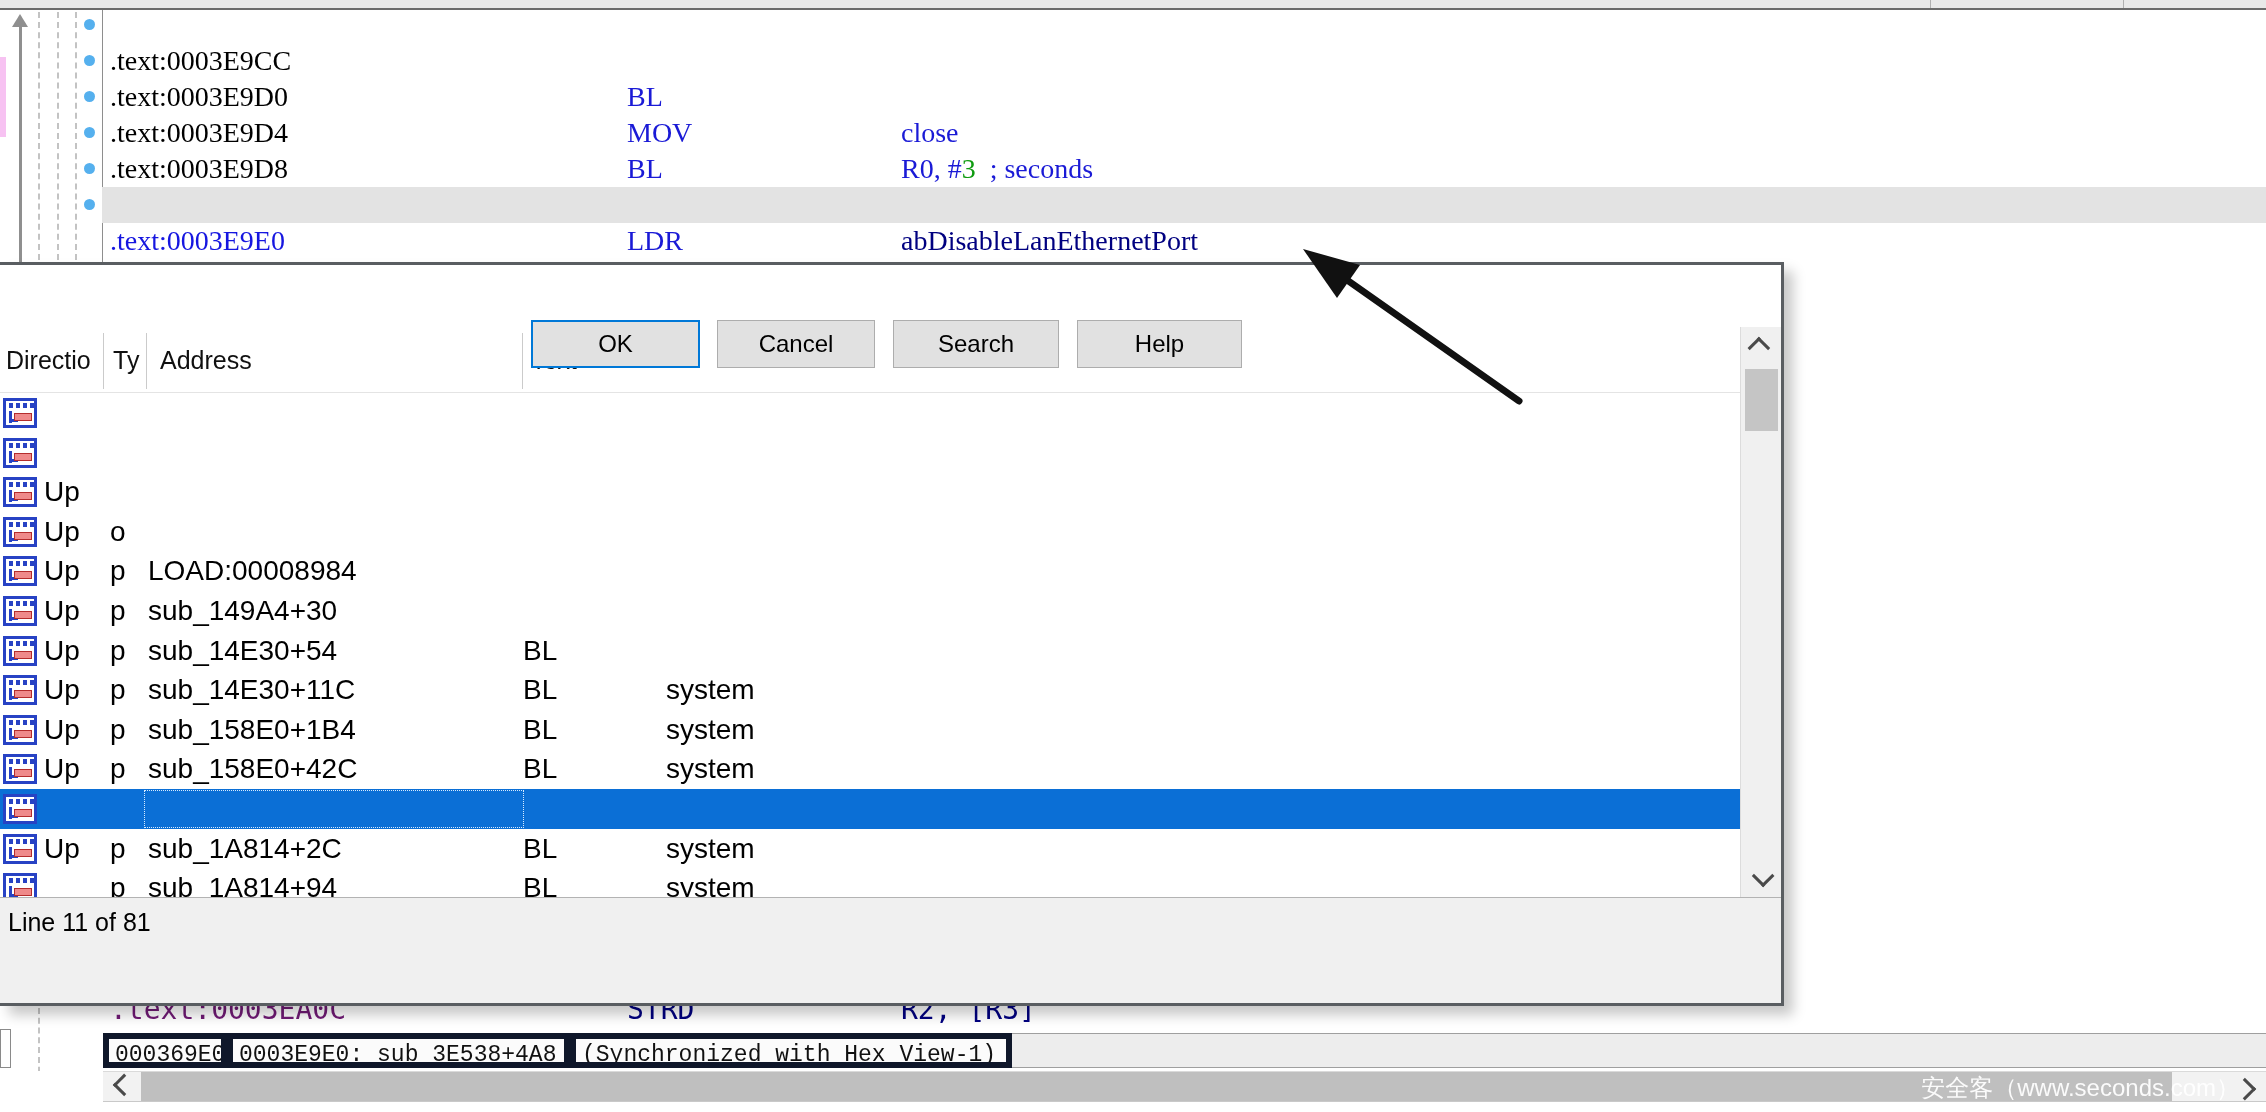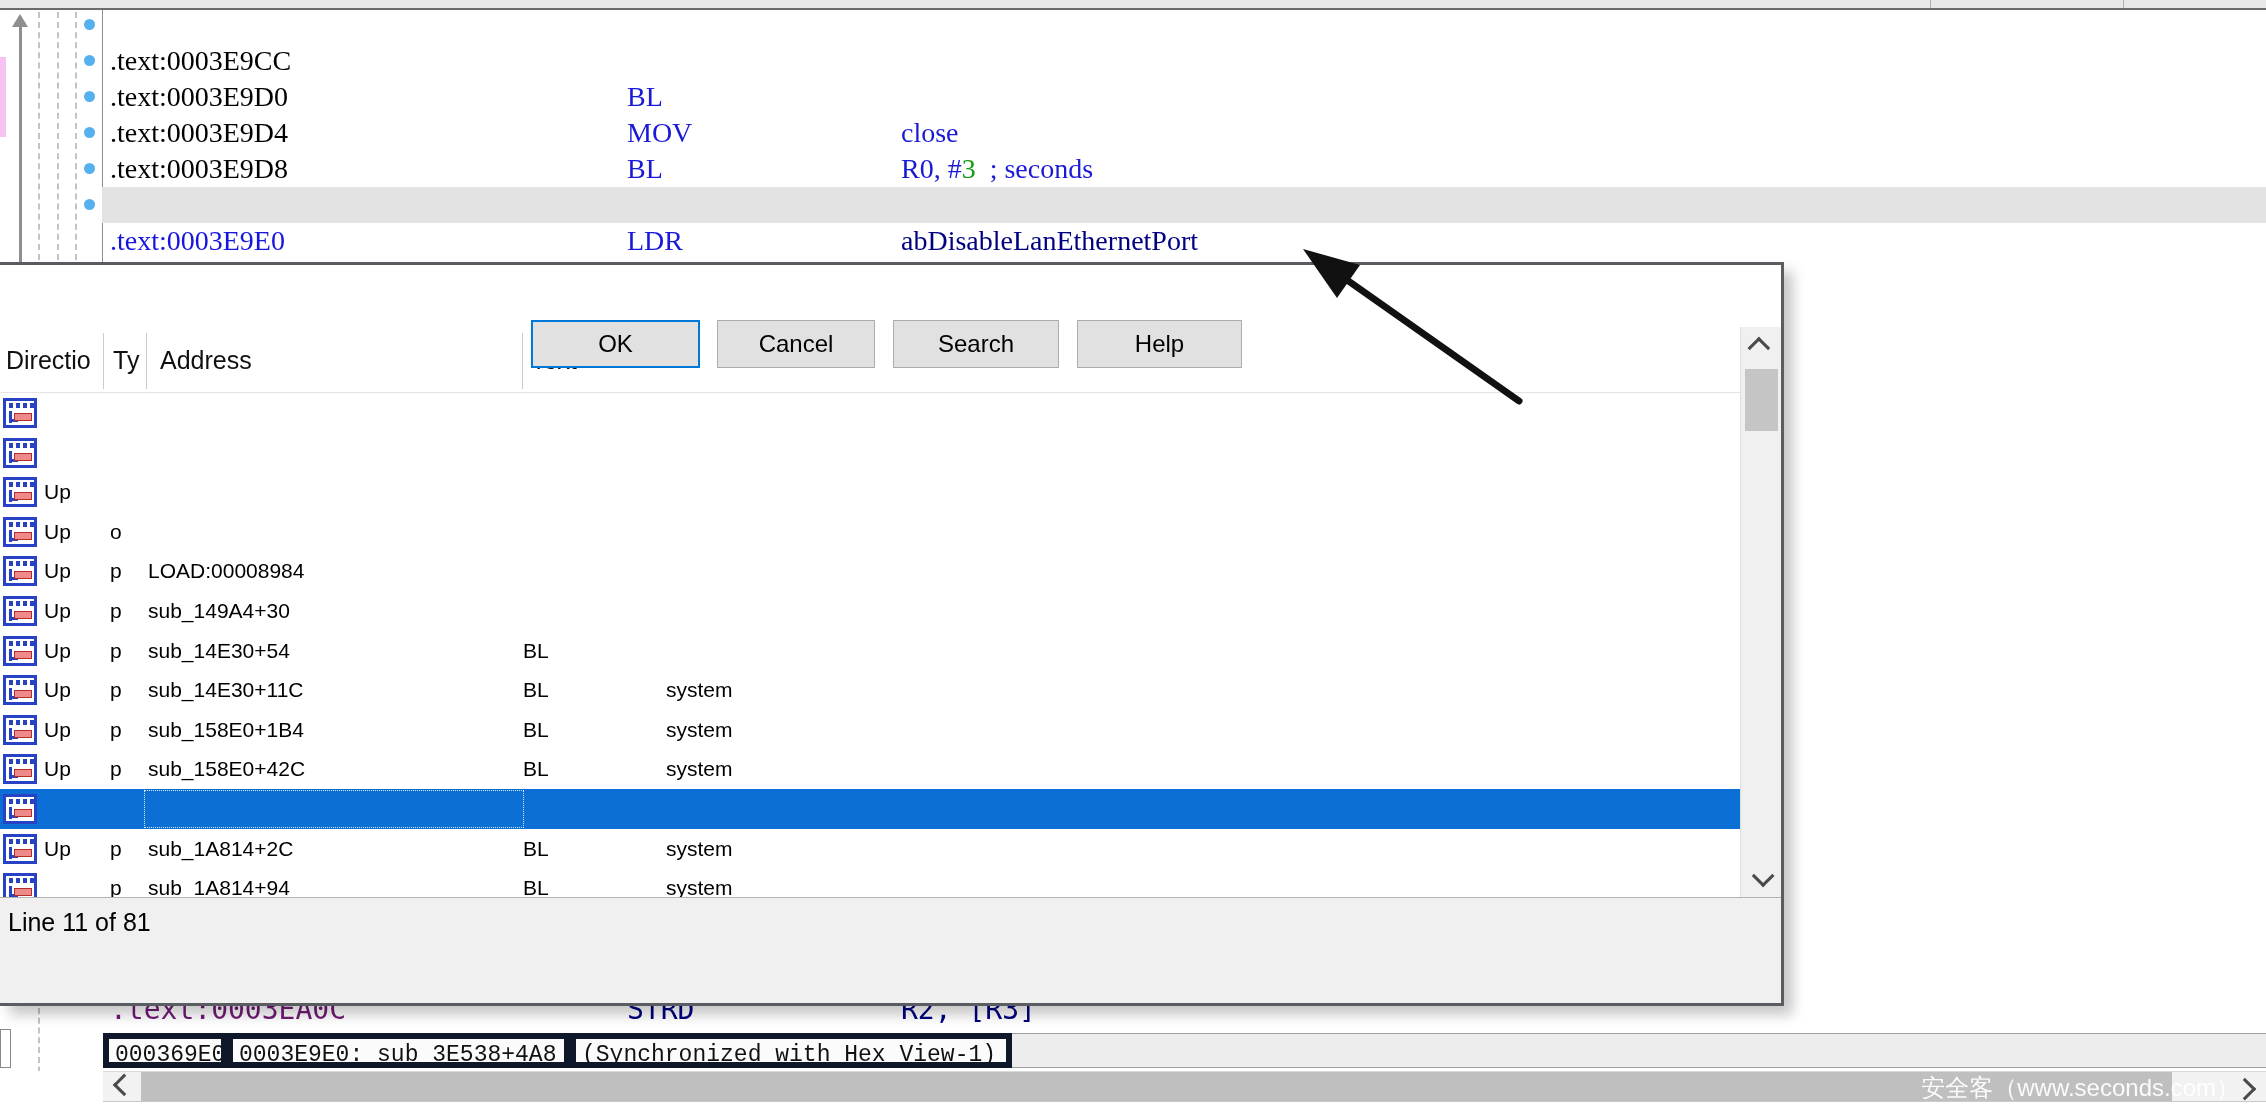--- a/index.html
+++ b/index.html
@@ -54,21 +54,21 @@
   .xref-icon .xi-hook{position:absolute;left:3px;top:10px;width:3px;height:12px;background:#2742c4;}
   .xref-icon .xi-hook2{position:absolute;left:3px;bottom:3px;width:9px;height:3px;background:#2742c4;}
 
   
   .dlg-header-label{top:62px;height:66px;line-height:66px;font-size:25px;color:#101010;}
   .hdr-sep{top:68px;width:1px;height:56px;background:#cbcbcb;}
   #hdr-bottom{left:0;top:127px;width:1742px;height:1px;background:#e4e4e4;}
 
   
   #xref-list{left:0;top:128px;width:1742px;height:504px;overflow:hidden;background:#fff;}
-  .xref-row{left:0;width:1742px;height:39.6px;font-size:21px;line-height:39.6px;white-space:pre;color:#000;}
+  .xref-row{left:0;width:1742px;height:39.6px;font-size:28px;line-height:39.6px;white-space:pre;color:#000;}
   .xref-row .xr-ico{position:absolute;left:3px;top:5px;}
   .xref-row .xr-dir{position:absolute;left:44px;}
   .xref-row .xr-type{position:absolute;left:110px;}
   .xref-row .xr-addr{position:absolute;left:148px;}
   .xref-row .xr-mn{position:absolute;left:523px;}
   .xref-row .xr-op{position:absolute;left:666px;}
   .xref-row.sel{background:#0b6fd6;color:#fff;}
   .xref-row.sel .focus-rect{position:absolute;left:144px;top:1px;width:378px;height:36px;border:1px dotted #d7ebff;}
 
   

